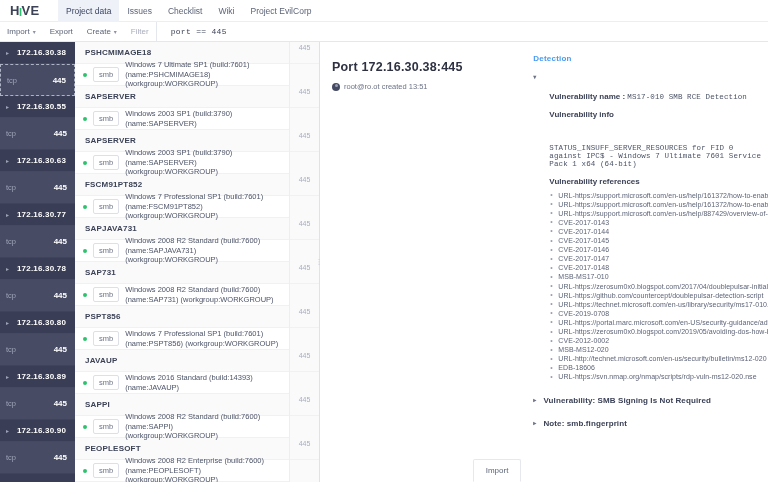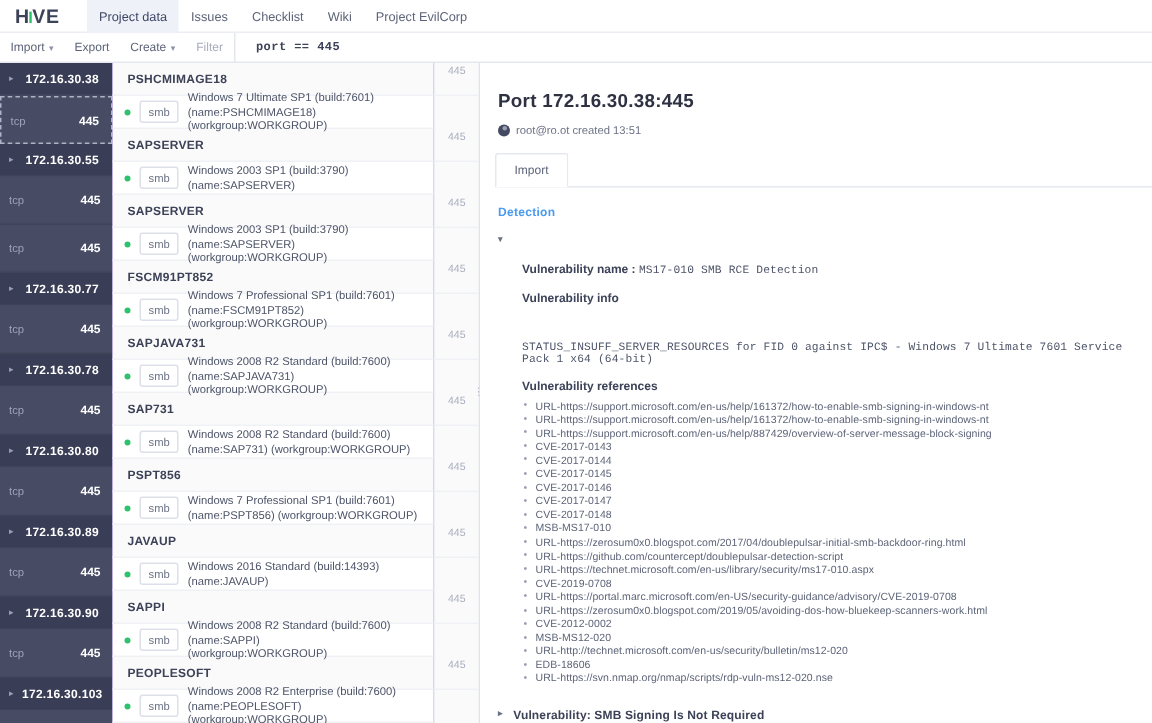--- a/index.html
+++ b/index.html
@@ -47,21 +47,20 @@
     display: flex; align-items: center; gap: 3px;
     cursor: pointer; white-space: nowrap;
   }
   .tbitem .caret { font-size: 6px; color: #8d93a6; }
   .tbitem.muted { color: #a8adbd; }
   .filterbar {
     flex: 1; height: 20px;
     border-left: 1px solid #e4e7ee;
     display: flex; align-items: center;
     padding-left: 14px;
-    font-weight: bold;
   }
   .filterbar .q {
     font-family: "Liberation Mono", monospace;
     font-size: 8px; color: #3c4257; letter-spacing: .3px;
   }
 
   
   .body { flex: 1; display: flex; min-height: 0; }
 
   
@@ -133,21 +132,21 @@
   
   .splitter {
     position: absolute; right: -3px; top: 0; bottom: 0; width: 6px;
     display: flex; align-items: center; justify-content: center; z-index: 5;
   }
   .splitter .dots { font-size: 7px; color: #b7bcc9; line-height: .8; letter-spacing: 0; }
 
   
   .detail {
     flex: 1; min-width: 0; background: #ffffff;
-    display: flex; flex-direction: column; overflow: hidden;
+    display: flex; flex-direction: row; overflow: hidden;
   }
   .detail-head { padding: 18px 0 0 12px; }
   .detail-title { font-size: 12.5px; font-weight: bold; color: #2d3142; letter-spacing: .2px; }
   .detail-meta { display: flex; align-items: center; gap: 4px; margin-top: 8px; }
   .avatar {
     width: 8px; height: 8px; border-radius: 50%;
     background: #454a63; display: inline-block;
     position: relative;
   }
   .avatar::after {
@@ -245,20 +244,24 @@
             <span class="proto">tcp</span>
             <span class="pnum">445</span>
           </div>
           <div class="iprow">
             <span class="tri">▸</span>
             <span class="ip">172.16.30.55</span>
           </div>
           <div class="portrow">
             <span class="proto">tcp</span>
             <span class="pnum">445</span>
+          </div>
+          <div class="iprow">
+            <span class="tri">▸</span>
+            <span class="ip">172.16.30.63</span>
           </div>
           <div class="portrow">
             <span class="proto">tcp</span>
             <span class="pnum">445</span>
           </div>
           <div class="iprow">
             <span class="tri">▸</span>
             <span class="ip">172.16.30.77</span>
           </div>
           <div class="portrow">

